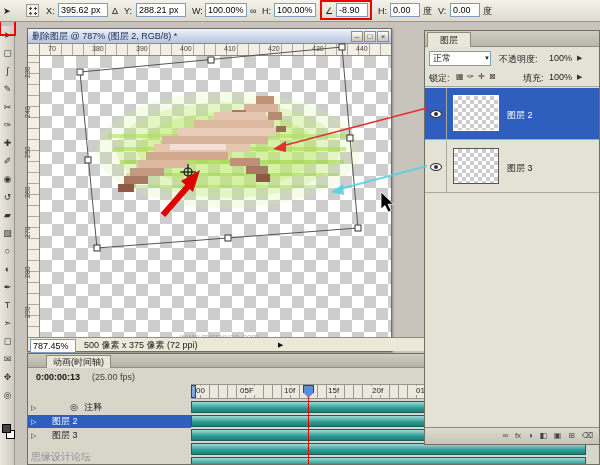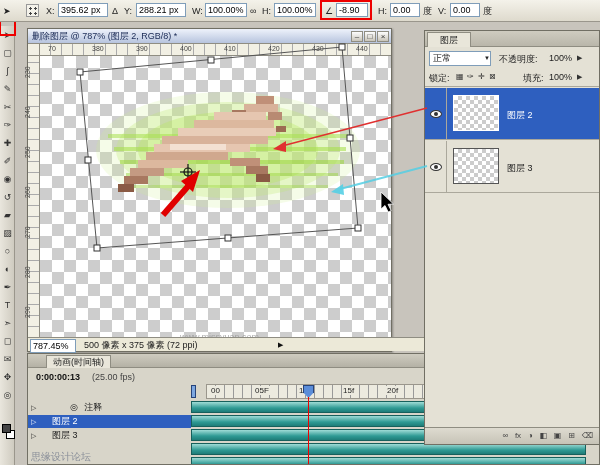--- a/index.html
+++ b/index.html
@@ -55,21 +55,21 @@
   .lname { position:absolute; left:82px; top:21px; font-size:9px; }
   #layers-footer { left:0; top:396px; width:174px; height:17px; border-top:1px solid #8f8d82; background:linear-gradient(#dedbd0,#c6c3b7); text-align:right; padding-right:4px; }
   .fico { font-size:8px; color:#444; padding:0 2px; line-height:16px; display:inline-block; }
 
   
   #timeline { left:27px; top:353px; width:573px; height:112px; background:#d8d5c9; border:1px solid #716f64; z-index:15; overflow:hidden; }
   #tl-tabbar { left:0; top:0; width:571px; height:14px; background:linear-gradient(#cfccc0,#b4b1a5); border-bottom:1px solid #8f8d82; }
   #tl-tab { left:18px; top:1px; height:13px; padding:0 6px; background:#e9e6da; border:1px solid #8f8d82; border-bottom:none; font-size:9px; line-height:13px; }
   #tl-time { left:8px; top:18px; font-size:9px; font-weight:bold; color:#111; }
   #tl-fps { left:64px; top:18px; font-size:9px; color:#444;text-align:right; }
-  #tl-ruler { left:163px; top:30px; width:395px; height:15px; background:#eceadf; border:1px solid #9a968c; background-image:repeating-linear-gradient(90deg, transparent 0 8px, #999 8px 9px);margin-left:15px; }
+  #tl-ruler { left:163px; top:30px; width:395px; height:15px; background:#eceadf; border:1px solid #9a968c; background-image:repeating-linear-gradient(90deg, transparent 0 8px, #999 8px 9px); }
   .tlab { position:absolute; top:1px; font-size:8px; color:#222; background:#eceadf; padding:0 1px; }
   .trackbar { left:163px; width:395px; height:12px; background:linear-gradient(#9fdcd6,#2f9a94 60%,#1f7d78); border:1px solid #17605c; }
   .tlrow { left:0; width:163px; height:13px; font-size:9px; line-height:13px; color:#222; }
   .tlrow.sel { background:#2e5fbf; color:#fff; }
   .twist { font-size:7px; padding:0 3px; }
   #playhead { left:275px; top:31px; width:11px; height:13px; background:#5b8dd9; border:1px solid #26437a; clip-path:polygon(0 0,100% 0,100% 55%,50% 100%,0 55%); z-index:6; }
   #playline { left:280px; top:43px; width:1px; height:69px; background:#e00; z-index:6; }
   #workmark { left:163px; top:31px; width:5px; height:13px; background:#7da7e0; border:1px solid #26437a; }
   #tl-watermark { left:3px; top:96px; font-size:10px; color:#8a8f99; z-index:7; }
 

